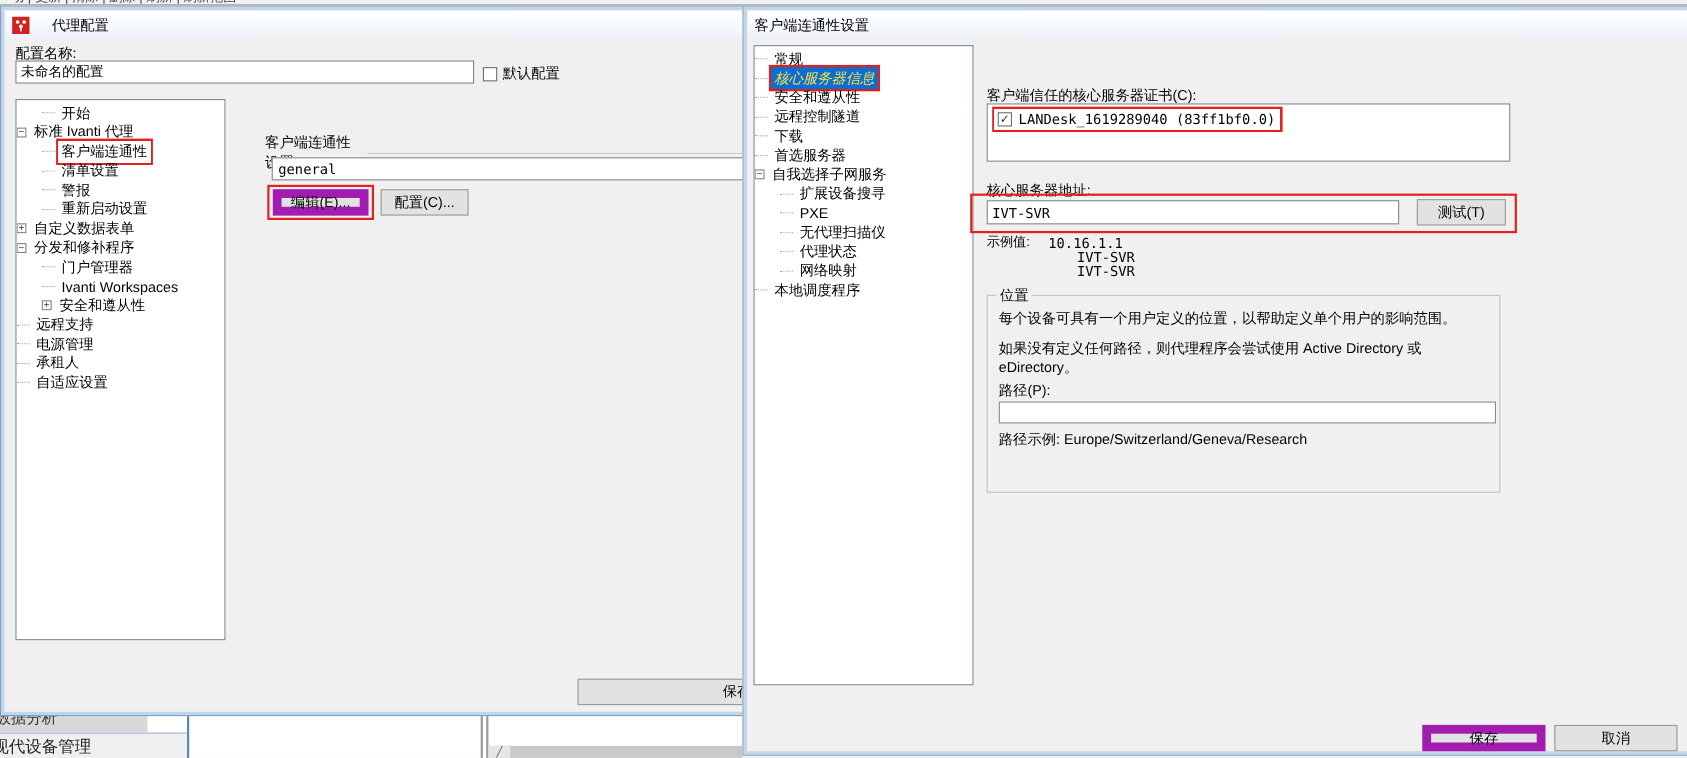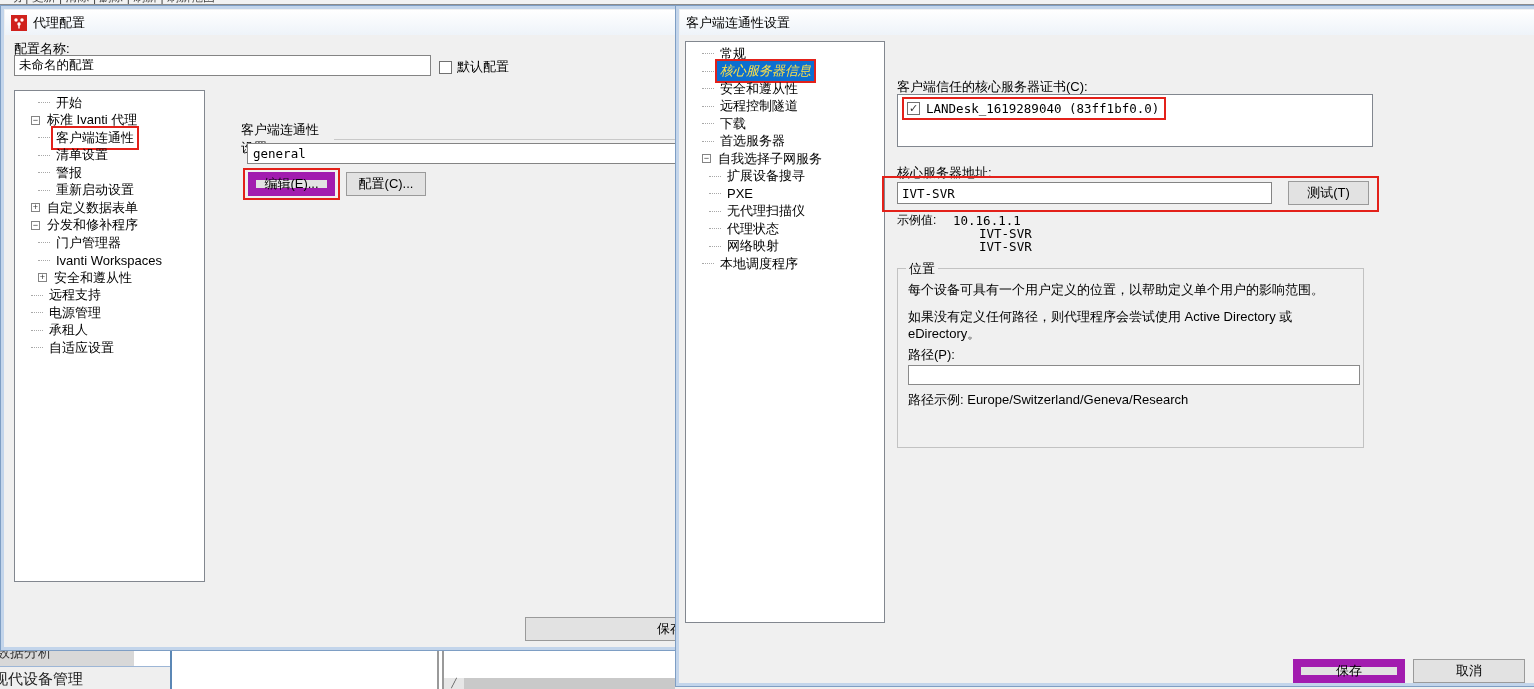--- a/index.html
+++ b/index.html
@@ -21,33 +21,33 @@
   .bbg-row2 span { position:absolute; top:3px; left:-7px; font-size:15px; color:#222; white-space:nowrap; }
   .bbg-divider1 { position:absolute; left:437px; top:0; width:2px; height:38px; background:#9a9a9a; }
   .bbg-divider2 { position:absolute; left:442px; top:0; width:2px; height:38px; background:#9a9a9a; }
   .bbg-scrollbar { position:absolute; left:444px; top:27px; width:231px; height:11px; background:#c9c9c9; }
   .bbg-scrollcell { position:absolute; left:444px; top:27px; width:20px; height:11px; background:#e6e6e6; color:#555; font-size:9px; line-height:11px; text-align:center; }
 
   
   .window { position:absolute; background:#f0f0f0; border:1px solid #7e9ec4; box-shadow:inset 0 0 0 3px #c3d5eb; }
   #left-dialog  { left:0;   top:5px; width:700px; height:646px; z-index:2; }
   #right-dialog { left:675px; top:5px; width:880px; height:682px; z-index:3; }
-  .titlebar { position:absolute; left:4px; top:4px; right:4px; height:25px; background:linear-gradient(#ffffff,#eef3f9); display:flex; align-items:center; gap:6px; padding-left:6px; font-size:13px; }
+  .titlebar { position:absolute; left:4px; top:4px; right:4px; height:25px; background:linear-gradient(#ffffff,#eef3f9); display:flex; align-items:center; gap:20px; padding-left:6px; font-size:13px; }
   .app-icon { width:16px; height:16px; flex:none; }
 
   .lbl { position:absolute; font-size:13px; white-space:nowrap; }
   .input { position:absolute; background:#fff; border:1px solid #848484; font-size:12.5px; padding:2px 4px; }
   .btn { position:absolute; background:#e2e2e2; border:1px solid #9a9a9a; font-size:13px; display:flex; align-items:center; justify-content:center; white-space:nowrap; }
   .btn-focus { border:8px solid #a21caf; }
   .checkbox { width:13px; height:13px; border:1px solid #707070; background:#fff; display:inline-flex; align-items:center; justify-content:center; font-size:11px; color:#333; flex:none; }
   .chk-row { position:absolute; display:flex; align-items:center; gap:5px; font-size:13px; white-space:nowrap; }
 
   .tree-box { position:absolute; background:#fff; border:1px solid #82878f; overflow:hidden; padding-top:3px; font-size:13px; }
   .tree-row { display:flex; align-items:center; height:17.5px; white-space:nowrap; }
-  .tree-row.lvl0 { padding-left:16px; }
+  .tree-row.lvl0 { padding-left:0; }
   .tree-row.lvl1 { padding-left:23px; }
   .expand-box { width:9px; height:9px; border:1px solid #848484; background:#fff; font-size:9px; line-height:7px; display:inline-flex; align-items:center; justify-content:center; margin-right:4px; color:#333; flex:none; }
   .leader { width:12px; height:0; border-top:1px dotted #a8a8a8; margin-right:3px; flex:none; }
   .tree-label { padding:1px 3px; }
   .selected { background:#0c6fd0; color:#fde047;font-style:italic; }
   .annotated { box-shadow:0 0 0 2px #e3211a; }
 
   .group-head { position:absolute; display:flex; align-items:center; font-size:13px; }
   .group-head .rule { width:430px; height:1px; background:#c9c9c9; margin-left:5px; }
   .combo { position:absolute; background:#fff; border:1px solid #848484; font-size:12.5px; padding:2px 5px; white-space:nowrap; overflow:hidden; }

